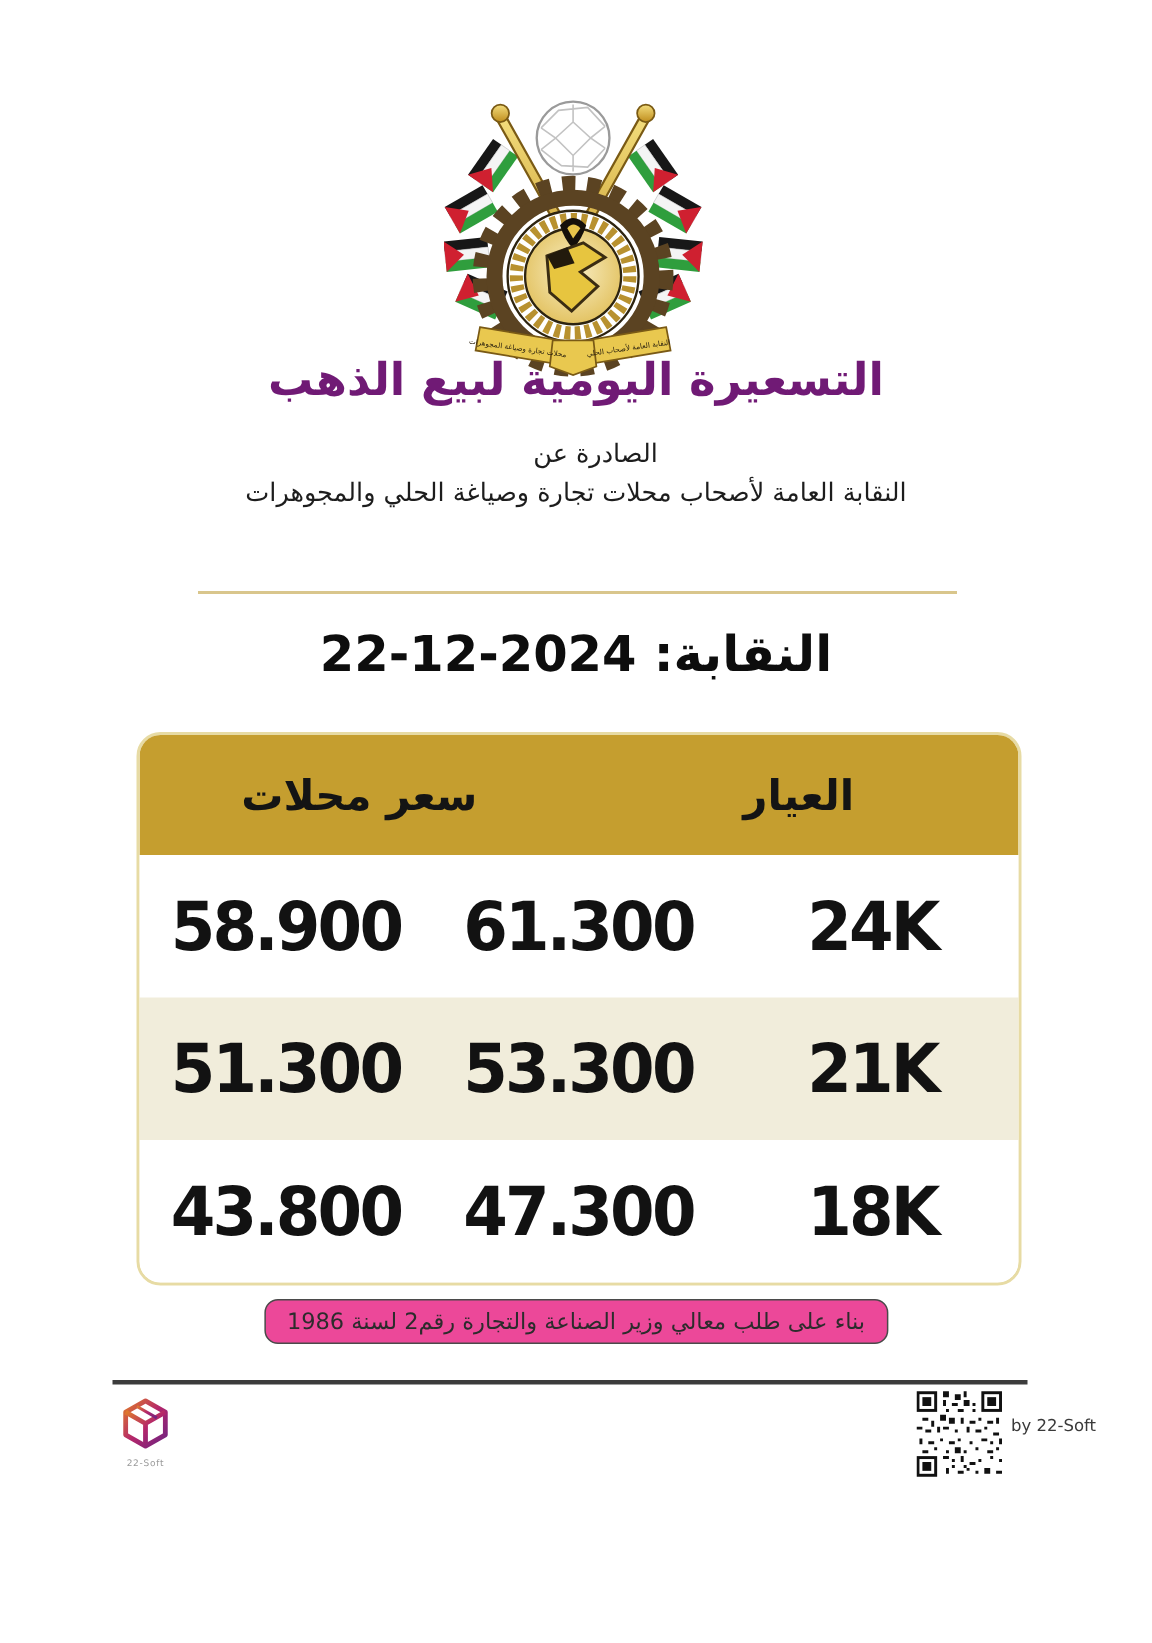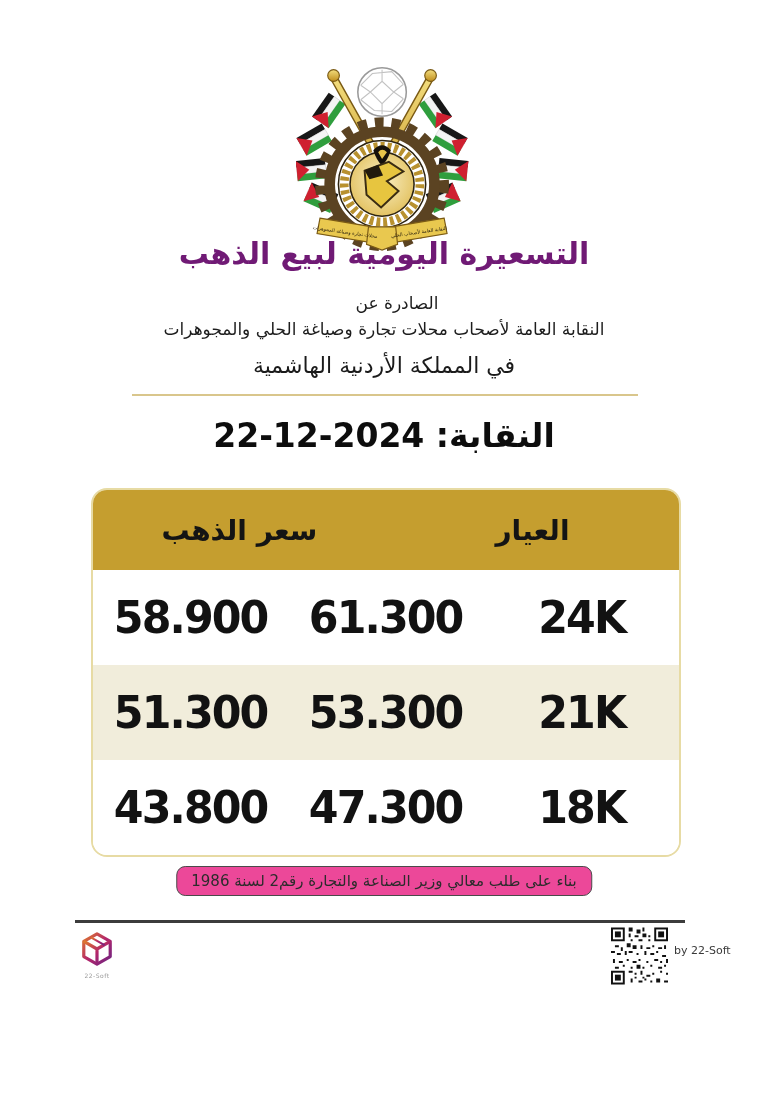--- a/index.html
+++ b/index.html
@@ -133,32 +133,31 @@
       <path d="M152,163 L98,172 L101,188 L155,179 Z" fill="#e9c84f" stroke="#7a5a15" stroke-width="1.2"></path>
       <path d="M74,172 L102,172 L104,190 L88,196 L72,190 Z" fill="#e9c84f" stroke="#7a5a15" stroke-width="1.2"></path>
       <text x="50" y="179" transform="rotate(8 50 177)">محلات تجارة وصياغة المجوهرات</text>
       <text x="126" y="179" transform="rotate(-8 126 177)">النقابة العامة لأصحاب الحلي</text>
     </g>
   </svg>
 
   <div class="center-x title">التسعيرة اليومية لبيع الذهب</div>
   <div class="center-x issued">الصادرة عن</div>
   <div class="center-x org">النقابة العامة لأصحاب محلات تجارة وصياغة الحلي  والمجوهرات</div>
-  <div class="center-x country">في المملكة الأردنية الهاشمية</div>
   <div class="gold-rule"></div>
 
   <div class="center-x date-line">
     <span>النقابة:</span>
     <span class="num" dir="ltr">22-12-2024</span>
   </div>
 
   <div class="card">
     <div class="card-header">
       <div>العيار</div>
-      <div>سعر الذهب</div>
+      <div>سعر محلات</div>
     </div>
     <div class="price-row">
       <div>24K</div>
       <div>61.300</div>
       <div>58.900</div>
     </div>
     <div class="price-row alt">
       <div>21K</div>
       <div>53.300</div>
       <div>51.300</div>

